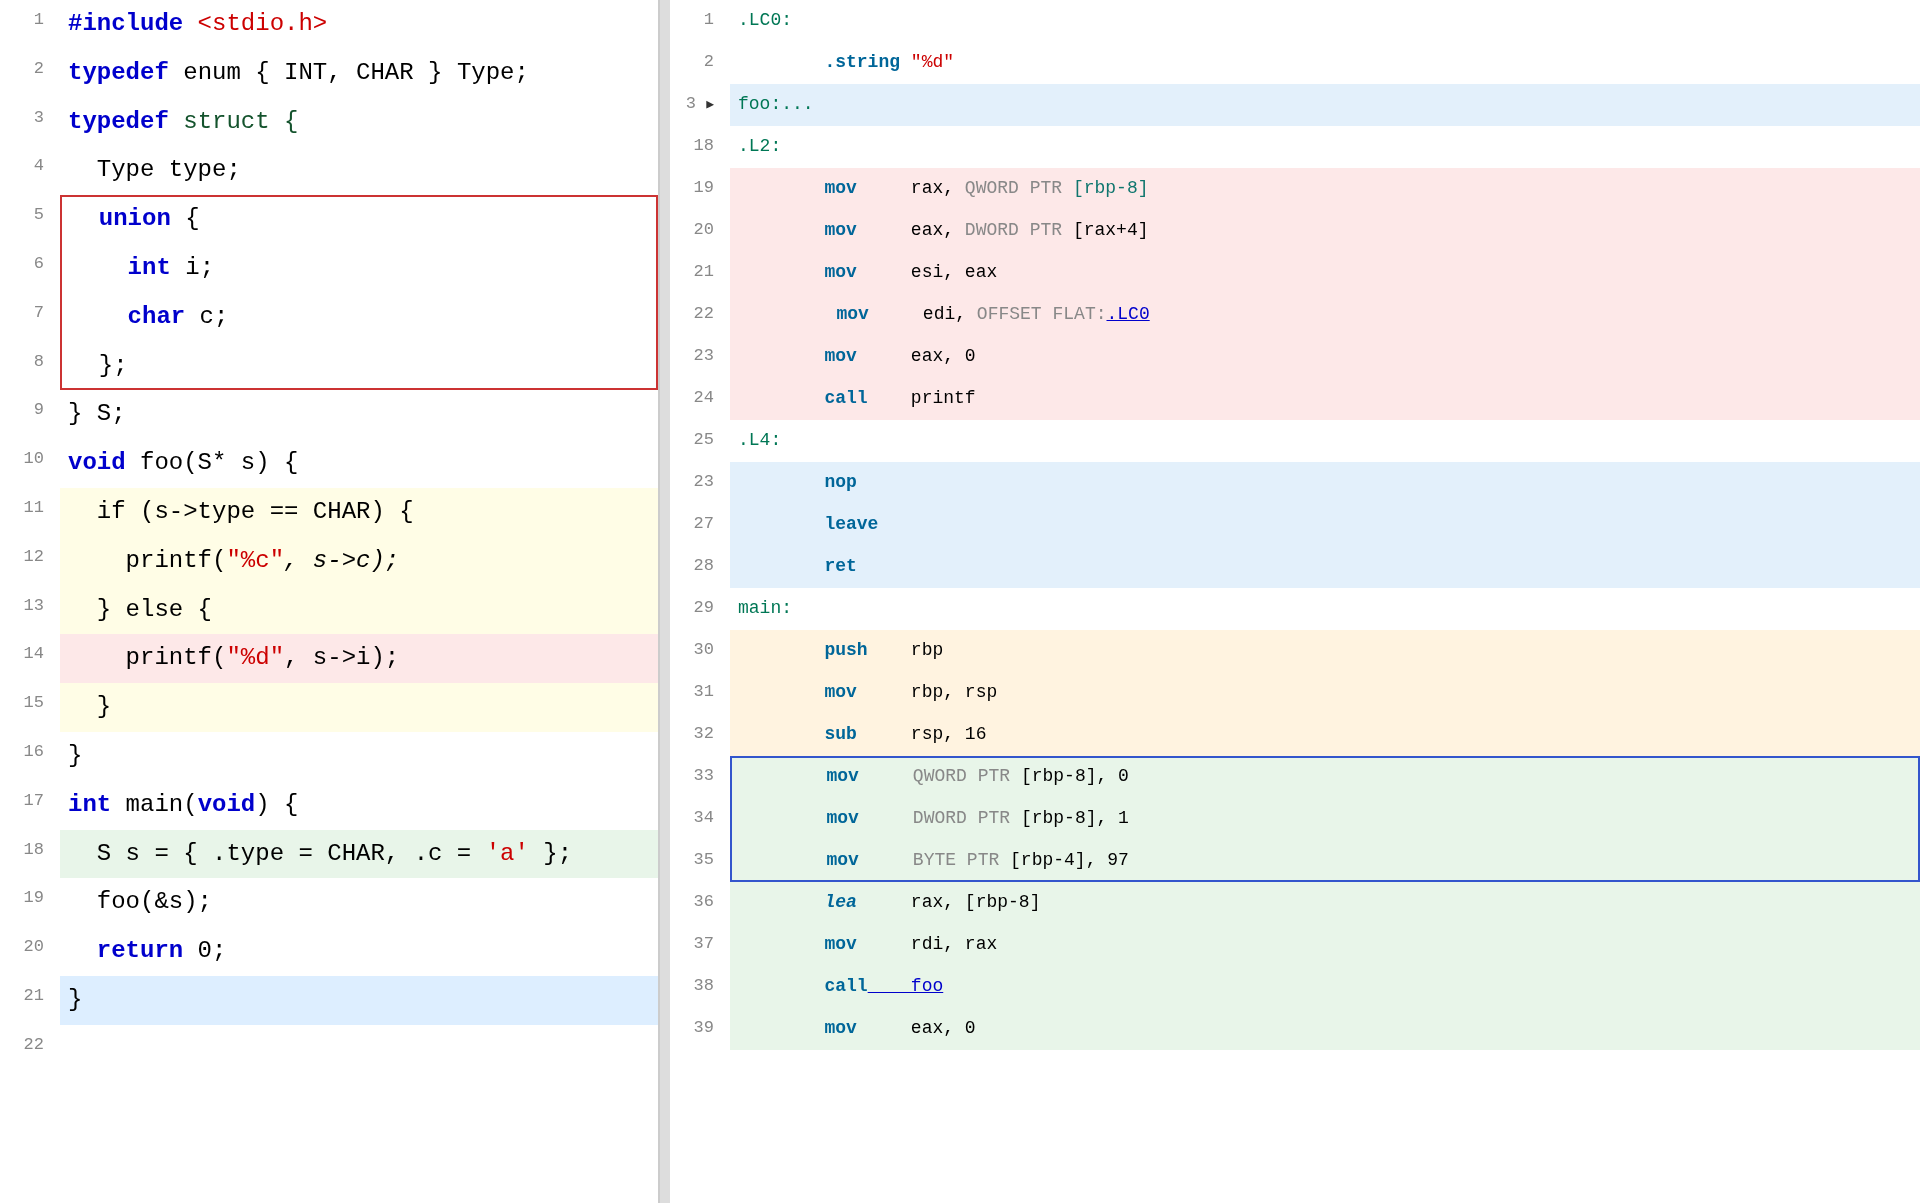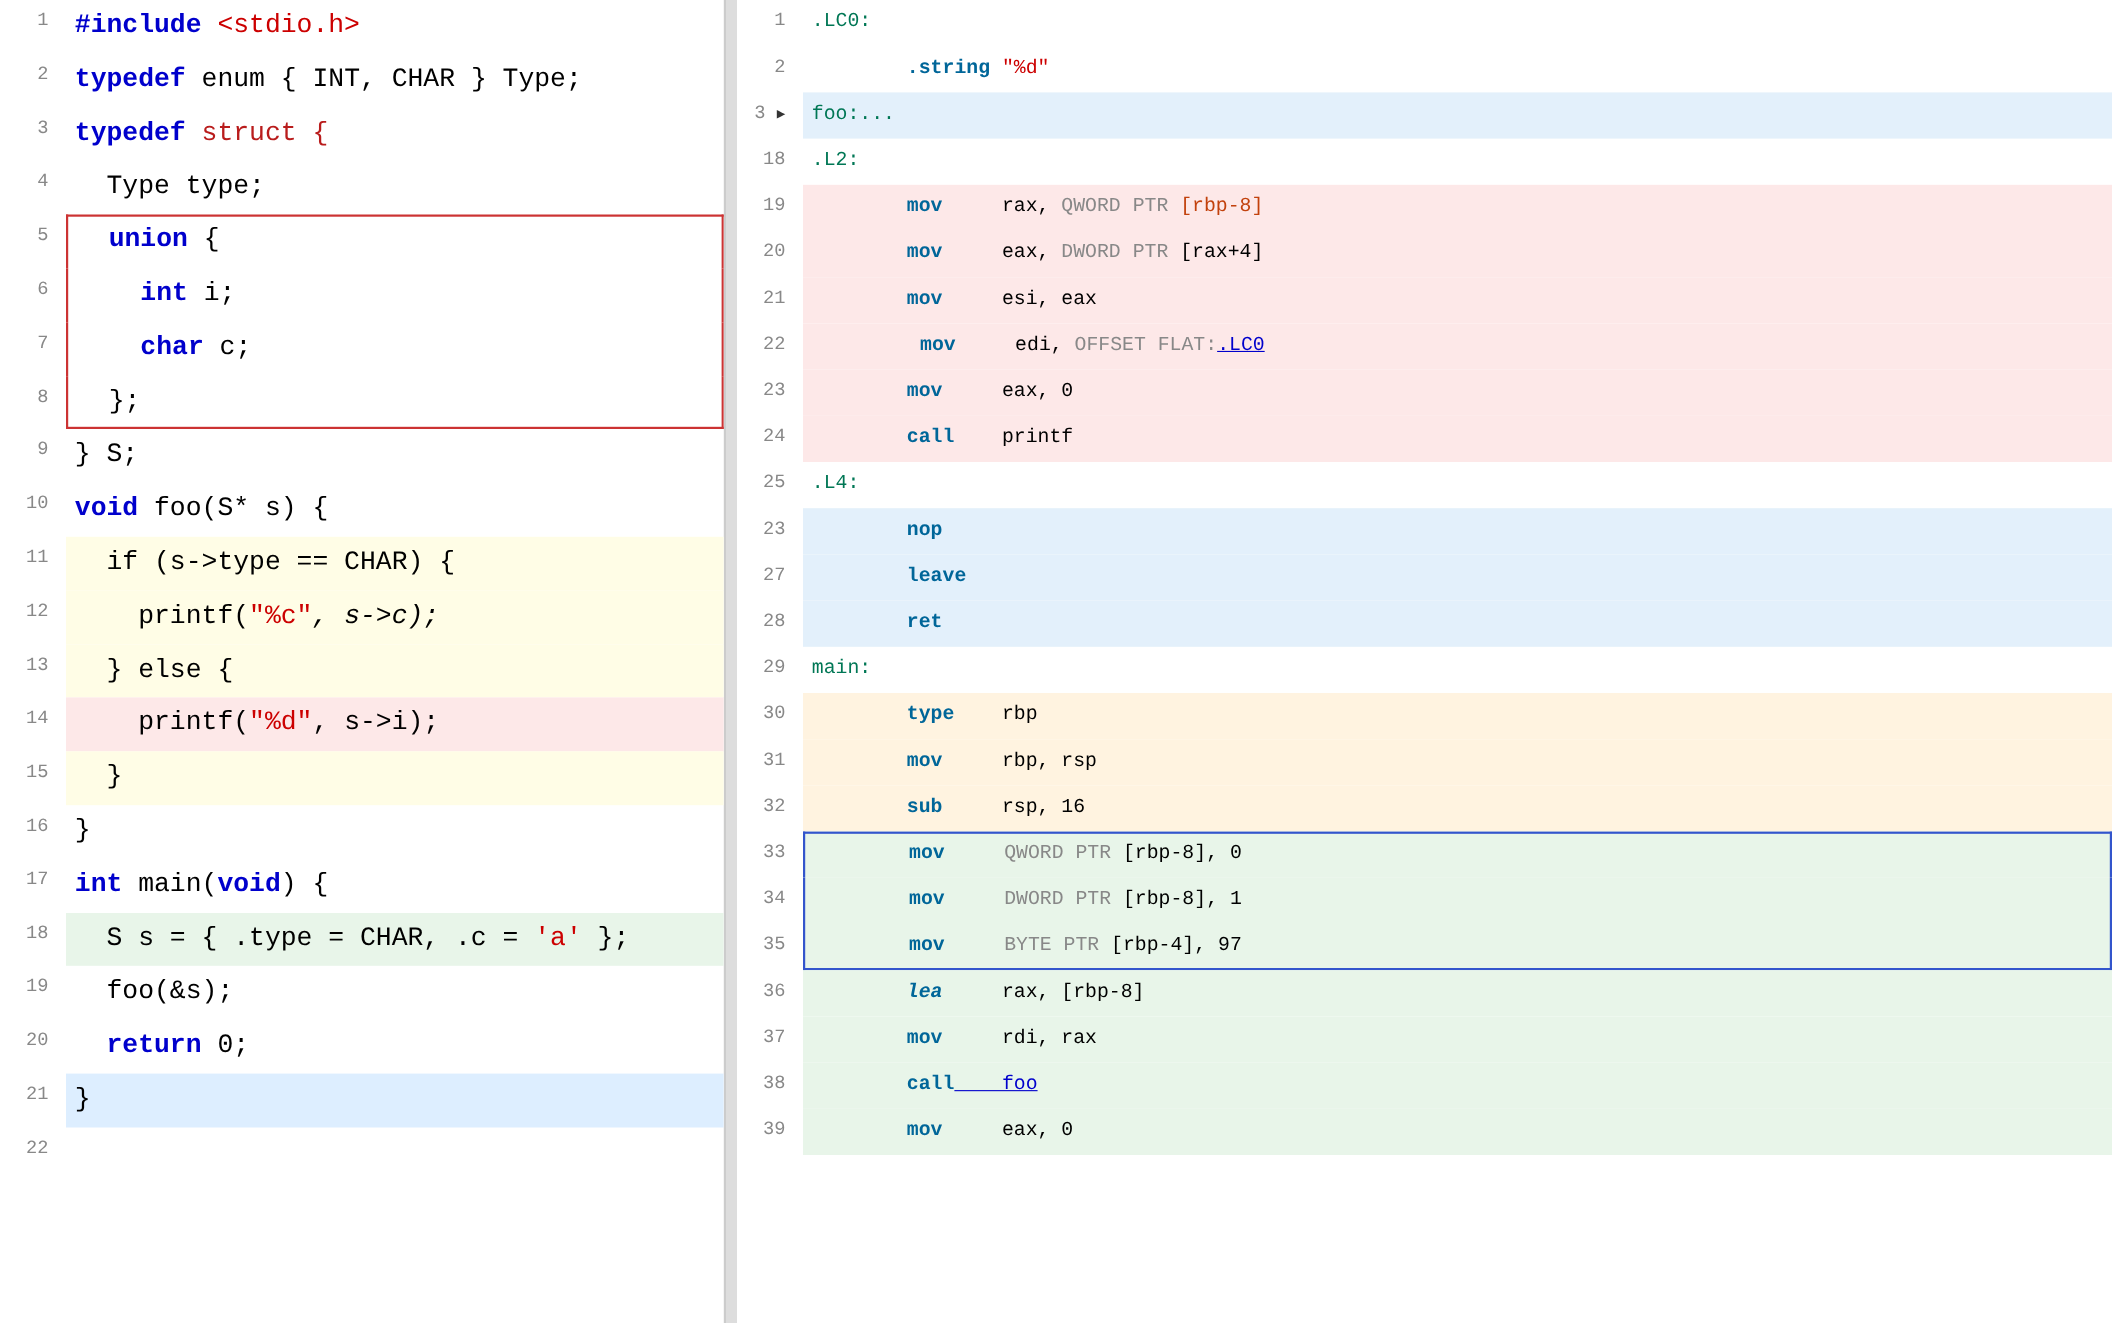--- a/index.html
+++ b/index.html
@@ -85,21 +85,21 @@
       <div class="code-line">
         <div class="line-num">1</div>
         <div class="line-content" style="background-color: transparent;"><span style="color:#0000cc;font-weight:bold;">#include</span><span style="color:#cc0000;"> &lt;stdio.h&gt;</span></div>
       </div>
       <div class="code-line">
         <div class="line-num">2</div>
         <div class="line-content" style="background-color: transparent;"><span style="color:#0000cc;font-weight:bold;">typedef</span><span style="color:#000;"> enum { INT, CHAR } Type;</span></div>
       </div>
       <div class="code-line">
         <div class="line-num">3</div>
-        <div class="line-content" style="background-color: transparent;"><span style="color:#0000cc;font-weight:bold;">typedef</span><span style="color:#b91c1c;"> struct {</span></div>
+        <div class="line-content" style="background-color: transparent;"><span style="color:#0000cc;font-weight:bold;">typedef</span><span style="color:#14532d;"> struct {</span></div>
       </div>
       <div class="code-line">
         <div class="line-num">4</div>
         <div class="line-content" style="background-color: transparent;"><span style="color:#000;">  Type type;</span></div>
       </div>
       <div class="code-line">
         <div class="line-num">5</div>
         <div class="line-content" style="background-color: transparent; border-top: 2px solid rgb(204, 51, 51); border-left: 2px solid rgb(204, 51, 51); border-right: 2px solid rgb(204, 51, 51); padding-top: 8px;"><span style="color:#0000cc;font-weight:bold;">  union</span><span style="color:#000;"> {</span></div>
       </div>
       <div class="code-line">
@@ -188,21 +188,21 @@
       <div class="code-line">
         <div class="line-num">3 <span style="color:#333;font-size:13px;">▶</span></div>
         <div class="line-content" style="background-color: rgb(227, 240, 251);"><span style="color:#007755;">foo:...</span></div>
       </div>
       <div class="code-line">
         <div class="line-num">18</div>
         <div class="line-content" style="background-color: transparent;"><span style="color:#007755;">.L2:</span></div>
       </div>
       <div class="code-line">
         <div class="line-num">19</div>
-        <div class="line-content" style="background-color: rgb(253, 232, 232);"><span style="color:#006699;font-weight:bold;">        mov</span><span style="color:#000;">     rax, </span><span style="color:#888888;">QWORD PTR </span><span style="color:#c2410c;">[rbp-8]</span></div>
+        <div class="line-content" style="background-color: rgb(253, 232, 232);"><span style="color:#006699;font-weight:bold;">        mov</span><span style="color:#000;">     rax, </span><span style="color:#888888;">QWORD PTR </span><span style="color:#0f766e;">[rbp-8]</span></div>
       </div>
       <div class="code-line">
         <div class="line-num">20</div>
         <div class="line-content" style="background-color: rgb(253, 232, 232);"><span style="color:#006699;font-weight:bold;">        mov</span><span style="color:#000;">     eax, </span><span style="color:#888888;">DWORD PTR </span><span style="color:#000;">[rax+4]</span></div>
       </div>
       <div class="code-line">
         <div class="line-num">21</div>
         <div class="line-content" style="background-color: rgb(253, 232, 232);"><span style="color:#006699;font-weight:bold;">        mov</span><span style="color:#000;">     esi, eax</span></div>
       </div>
       <div class="code-line">
@@ -232,21 +232,21 @@
       <div class="code-line">
         <div class="line-num">28</div>
         <div class="line-content" style="background-color: rgb(227, 240, 251);"><span style="color:#006699;font-weight:bold;">        ret</span></div>
       </div>
       <div class="code-line">
         <div class="line-num">29</div>
         <div class="line-content" style="background-color: transparent;"><span style="color:#007755;">main:</span></div>
       </div>
       <div class="code-line">
         <div class="line-num">30</div>
-        <div class="line-content" style="background-color: rgb(255, 243, 224);"><span style="color:#006699;font-weight:bold;">        type</span><span style="color:#000;">    rbp</span></div>
+        <div class="line-content" style="background-color: rgb(255, 243, 224);"><span style="color:#006699;font-weight:bold;">        push</span><span style="color:#000;">    rbp</span></div>
       </div>
       <div class="code-line">
         <div class="line-num">31</div>
         <div class="line-content" style="background-color: rgb(255, 243, 224);"><span style="color:#006699;font-weight:bold;">        mov</span><span style="color:#000;">     rbp, rsp</span></div>
       </div>
       <div class="code-line">
         <div class="line-num">32</div>
         <div class="line-content" style="background-color: rgb(255, 243, 224);"><span style="color:#006699;font-weight:bold;">        sub</span><span style="color:#000;">     rsp, 16</span></div>
       </div>
       <div class="code-line">

